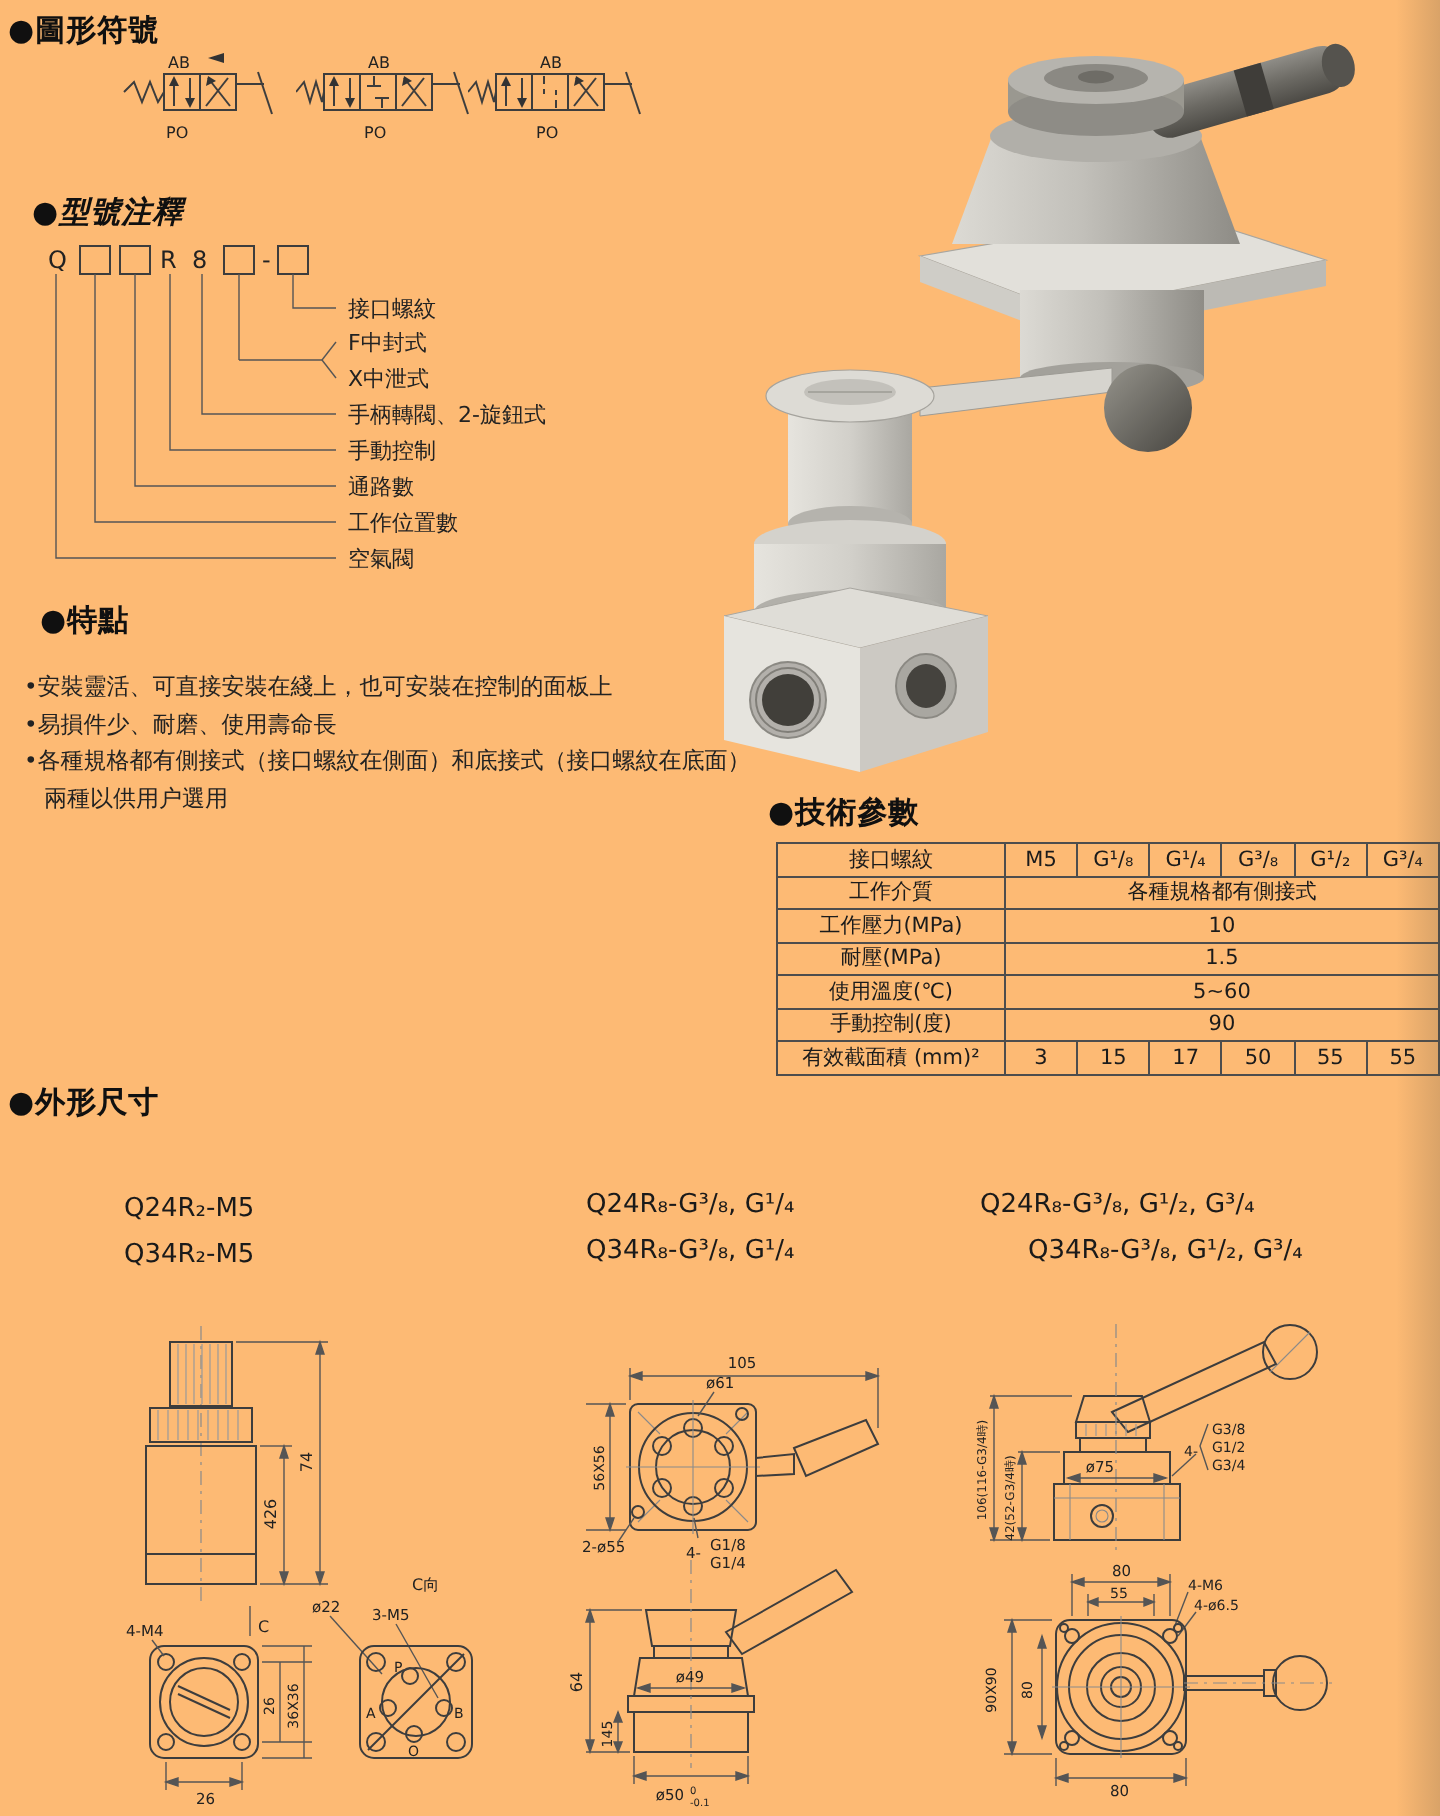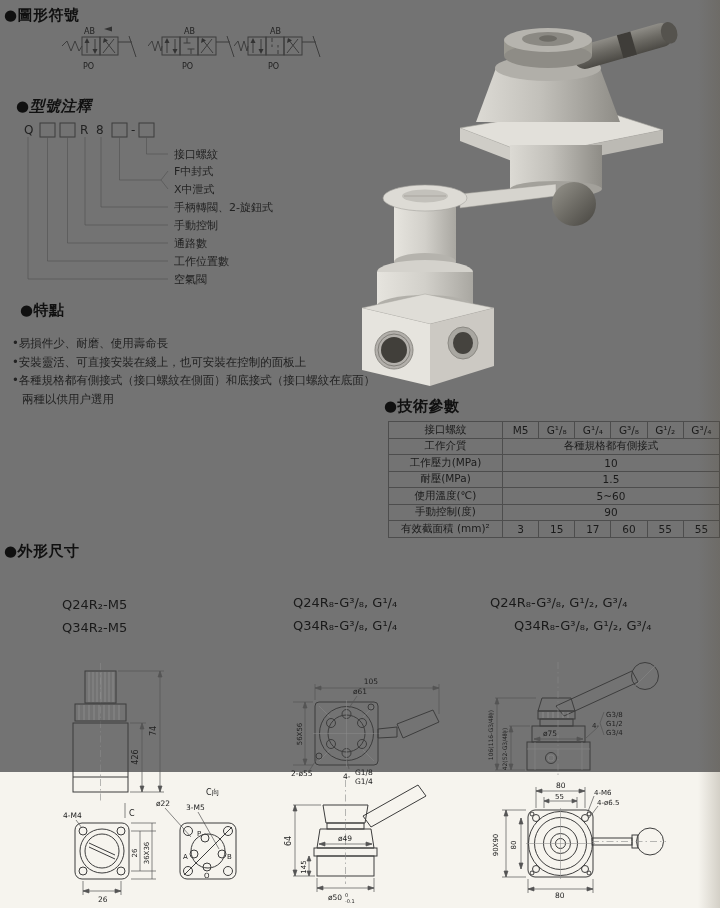--- a/index.html
+++ b/index.html
@@ -1,18 +1,18 @@
 <!DOCTYPE html>
 <html><head>
 <meta charset="utf-8">
 <style>
   html,body{margin:0;padding:0;}
   body{width:720px;height:908px;overflow:hidden;background:#f6f4ee;
        font-family:"DejaVu Sans","Liberation Sans",sans-serif;color:#1b1b1b;}
-  .page{position:relative;width:720px;height:772px;background:#737373;}
+  .page{position:relative;width:720px;height:908px;background:#fdba74;}
   .edge-shadow{position:absolute;right:0;top:0;width:22px;height:908px;
        background:linear-gradient(to right,rgba(0,0,0,0),rgba(90,80,60,.22));}
   .abs{position:absolute;}
   .heading{font-size:15px;font-weight:bold;color:#101010;letter-spacing:.5px;}
   .feature-line{font-size:11.5px;line-height:1.62;color:#222;padding-left:10px;text-indent:-10px;}
   .model-label{font-size:13px;color:#1a1a1a;}
   table.params{border-collapse:collapse;font-size:10.5px;color:#1b1b1b;background:transparent;}
   table.params td{border:1px solid #4d4d4d;text-align:center;padding:0 2px;height:15.5px;}
   table.params td.lbl{width:118px;}
   table.params td.val{width:33px;}
@@ -185,22 +185,22 @@
     <text x="158" y="57" font-size="11">F中封式</text>
     <text x="158" y="75" font-size="11">X中泄式</text>
     <text x="158" y="93" font-size="11">手柄轉閥、2-旋鈕式</text>
     <text x="158" y="111" font-size="11">手動控制</text>
     <text x="158" y="129" font-size="11">通路數</text>
     <text x="158" y="147" font-size="11">工作位置數</text>
     <text x="158" y="165" font-size="11">空氣閥</text>
   </svg>
 
   <div class="abs" style="left:12px;top:334px;width:372px;">
+    <div class="feature-line">•安裝靈活、可直接安裝在綫上，也可安裝在控制的面板上</div>
     <div class="feature-line">•易損件少、耐磨、使用壽命長</div>
-    <div class="feature-line">•安裝靈活、可直接安裝在綫上，也可安裝在控制的面板上</div>
     <div class="feature-line">•各種規格都有側接式（接口螺紋在側面）和底接式（接口螺紋在底面）兩種以供用户選用</div>
   </div>
 
   <table class="params abs" style="left:388px;top:421px;">
     <tbody>
       <tr>
         <td class="lbl">接口螺紋</td>
         <td class="val">M5</td>
         <td class="val">G¹/₈</td>
         <td class="val">G¹/₄</td>
@@ -226,21 +226,21 @@
       </tr>
       <tr>
         <td class="lbl">手動控制(度)</td>
         <td colspan="6">90</td>
       </tr>
       <tr>
         <td class="lbl">有效截面積 (mm)²</td>
         <td class="val">3</td>
         <td class="val">15</td>
         <td class="val">17</td>
-        <td class="val">60</td>
+        <td class="val">50</td>
         <td class="val">55</td>
         <td class="val">55</td>
       </tr>
     </tbody>
   </table>
 
   <div class="abs model-label" style="left:62px;top:597px;">Q24R₂-M5</div>
   <div class="abs model-label" style="left:62px;top:620px;">Q34R₂-M5</div>
   <div class="abs model-label" style="left:293px;top:595px;">Q24R₈-G³/₈, G¹/₄</div>
   <div class="abs model-label" style="left:293px;top:618px;">Q34R₈-G³/₈, G¹/₄</div>

